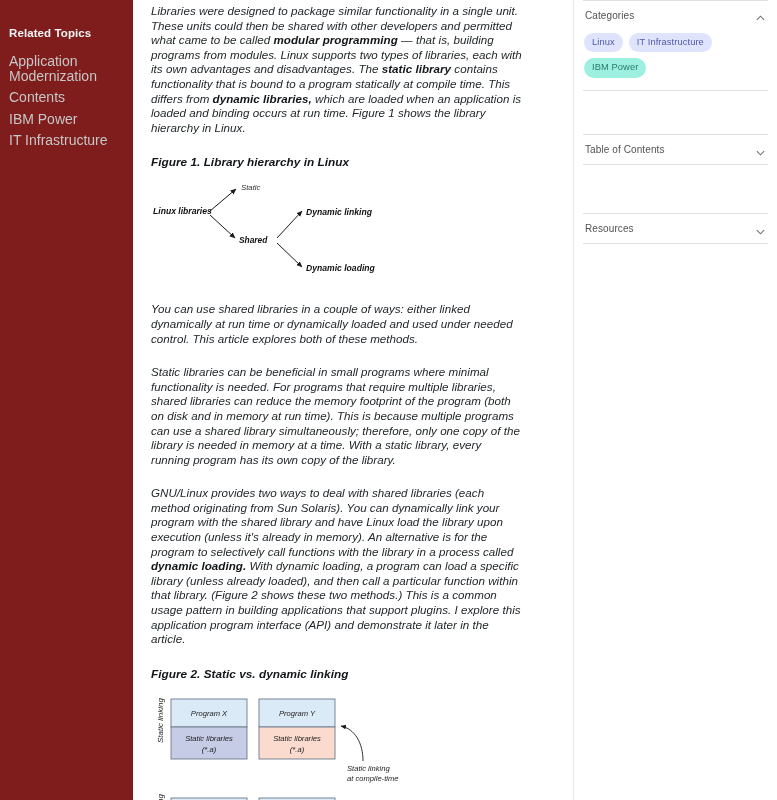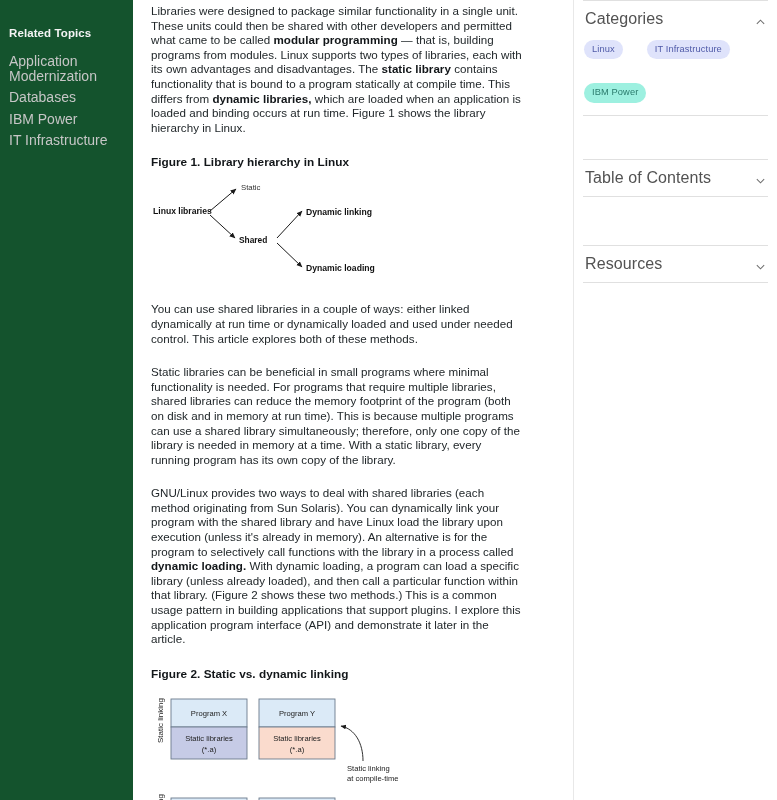--- a/index.html
+++ b/index.html
@@ -16,21 +16,21 @@
     height: 800px;
     display: flex;
     background: #ffffff;
   }
 
   
   .sidebar {
     width: 133px;
     min-width: 133px;
     height: 800px;
-    background: #14532d;
+    background: #7f1d1d;
     padding: 25px 0 0 0;
   }
   .sidebar-title {
     color: #f4f4f4;
     font-size: 11.5px;
     font-weight: bold;
     padding: 0 10px 0 9px;
     letter-spacing: 0.1px;
     line-height: 16px;
     margin-bottom: 13px;
@@ -44,20 +44,21 @@
     cursor: pointer;
   }
 
   
   .article {
     flex: 1;
     height: 800px;
     padding: 4px 36px 0 18px;
     overflow: hidden;
     background: #ffffff;
+    font-style: italic;
   }
   .para {
     color: #21272a;
     font-size: 11.6px;
     line-height: 14.6px;
     margin: 0 0 19px 0;
     max-width: 372px;
     letter-spacing: 0.03px;
   }
   .para b { font-weight: bold; color: #121619; }
@@ -86,30 +87,30 @@
   }
   .panel-head {
     display: flex;
     align-items: center;
     justify-content: space-between;
     padding: 9px 11px 9px 11px;
     cursor: pointer;
   }
   .panel-head-label {
     color: #525252;
-    font-size: 16px;
+    font-size: 10px;
     letter-spacing: 0.1px;
   }
   .chev {
     width: 11px; height: 11px;
     display: block;
     color: #6f6f6f;
   }
   .panel-body { padding: 3px 10px 12px 10px; }
-  .tags { display: flex; flex-wrap: wrap; gap: 24px; }
+  .tags { display: flex; flex-wrap: wrap; gap: 6px; }
   .tag {
     border-radius: 11px;
     font-size: 9.3px;
     line-height: 1;
     padding: 5px 8px 5px 8px;
     white-space: nowrap;
     cursor: pointer;
     letter-spacing: 0.1px;
   }
   .spacer-block { height: 43px; }
@@ -122,21 +123,21 @@
 <body>
 
 <div id="root">
 
   <aside class="sidebar">
     <div class="sidebar-title">Related Topics</div>
     <div>
       <div class="sidebar-item">Application Modernization</div>
     </div>
     <div>
-      <div class="sidebar-item">Databases</div>
+      <div class="sidebar-item">Contents</div>
     </div>
     <div>
       <div class="sidebar-item">IBM Power</div>
     </div>
     <div>
       <div class="sidebar-item">IT Infrastructure</div>
     </div>
   </aside>
 
   <main class="article">

